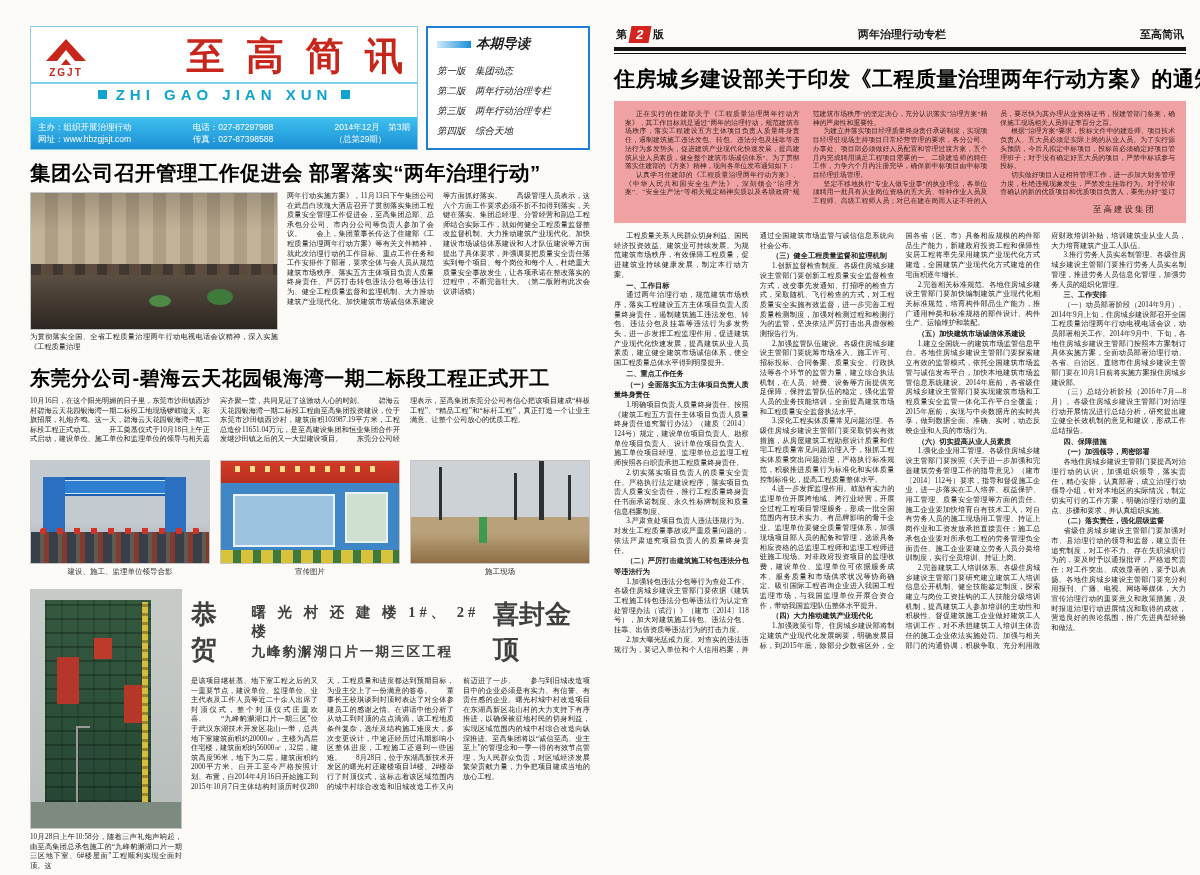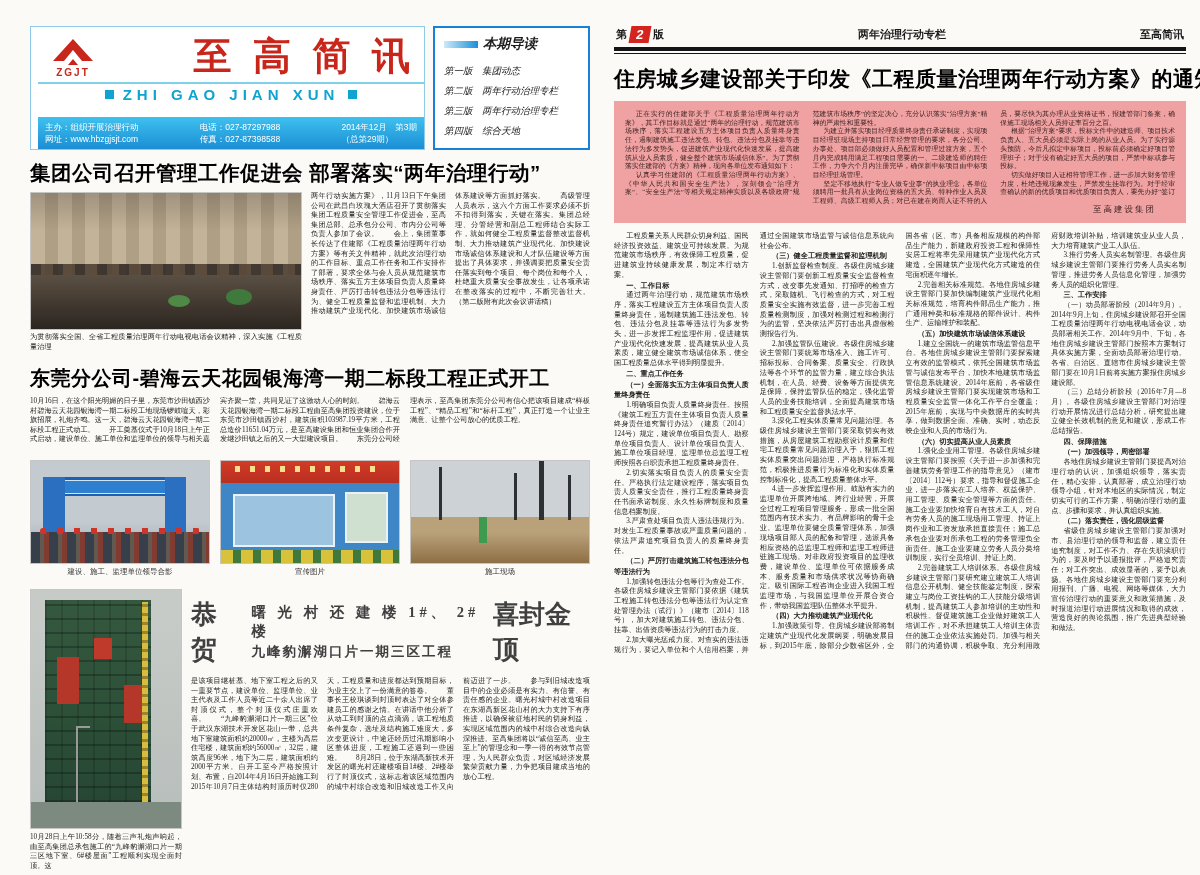--- a/index.html
+++ b/index.html
@@ -7,21 +7,21 @@
     width:1200px;height:875px;position:relative;overflow:hidden;
     background:#fbfaf7;color:#1c1c1c;
     font-family:"Liberation Serif","DejaVu Serif",serif;
   }
   .page{position:absolute;top:26px;}
   #left-page{left:30px;width:560px;height:845px;}
   #right-page{left:614px;width:572px;height:845px;}
 
   
   .mast{display:flex;gap:8px;align-items:stretch;}
-  .mast-main{width:386px;border:1px solid #8ecbe8;background:#fff;display:flex;flex-direction:column;padding-left:7px;}
+  .mast-main{width:386px;border:1px solid #8ecbe8;background:#fff;display:flex;flex-direction:column;}
   .mast-top{display:flex;align-items:center;padding:3px 8px 0 8px;height:52px;}
   .logo{display:flex;flex-direction:column;align-items:center;width:54px;}
   .logo-abbr{color:#c9261b;font-weight:bold;font-size:10px;letter-spacing:2px;font-family:"Liberation Sans",sans-serif;margin-top:-2px;}
   .mast-title{flex:1;text-align:right;font-size:38px;font-weight:bold;color:#c9261b;letter-spacing:6px;line-height:50px;}
   .mast-pinyin{display:flex;align-items:center;justify-content:center;gap:9px;border-top:2px solid #7fd0e8;
     color:#0fa3cf;font-weight:bold;font-size:15px;letter-spacing:5px;padding:2px 0;font-family:"Liberation Sans",sans-serif;}
   .sq{width:9px;height:9px;background:#0fa3cf;display:inline-block;}
   .mast-bar{margin-top:auto;background:linear-gradient(180deg,#3ec1ef,#1b8ed4);color:#fff;
     font-size:8.5px;line-height:12px;display:flex;justify-content:space-between;padding:4px 7px;
     font-family:"Liberation Sans",sans-serif;}
@@ -30,21 +30,21 @@
   .guide-title{display:flex;align-items:center;gap:5px;font-weight:bold;font-size:13.5px;font-style:italic;}
   .guide-bar{width:34px;height:7px;background:linear-gradient(90deg,#cdeaf9,#1a8fd9);}
   .guide-list{margin:8px 0 0 0;padding:0;list-style:none;font-size:9.5px;line-height:20px;font-style:italic;}
 
   
   .headline{font-family:"Liberation Sans","DejaVu Sans",sans-serif;font-weight:bold;color:#000;
     font-size:21px;letter-spacing:0.5px;margin:9px 0 5px 0;white-space:nowrap;}
   .small-text{font-size:7.2px;line-height:9.6px;text-align:justify;color:#222;}
 
   .art1{display:flex;gap:9px;}
-  .art1-left{width:272px;}
+  .art1-left{width:248px;}
   .art1-caption{margin-top:3px;}
   .art1-body{flex:1;column-count:2;column-gap:9px;height:164px;overflow:hidden;}
 
   .art2-body{column-count:3;column-gap:10px;height:58px;overflow:hidden;margin-top:2px;}
 
   .photo{position:relative;overflow:hidden;border:1px solid #c6c6c6;background:#dfe3e5;}
   .photo-row{display:flex;gap:10px;margin-top:5px;}
   .photo-cell{flex:1;}
   .photo-cap{text-align:center;font-size:7.5px;margin-top:3px;color:#333;}
 

